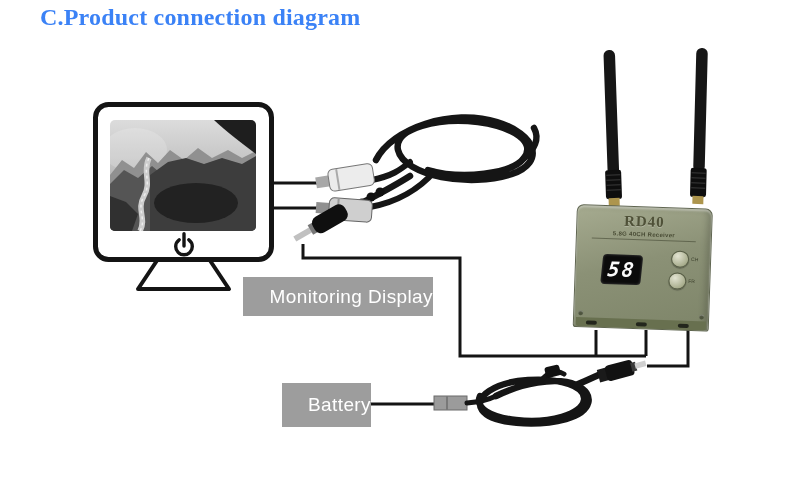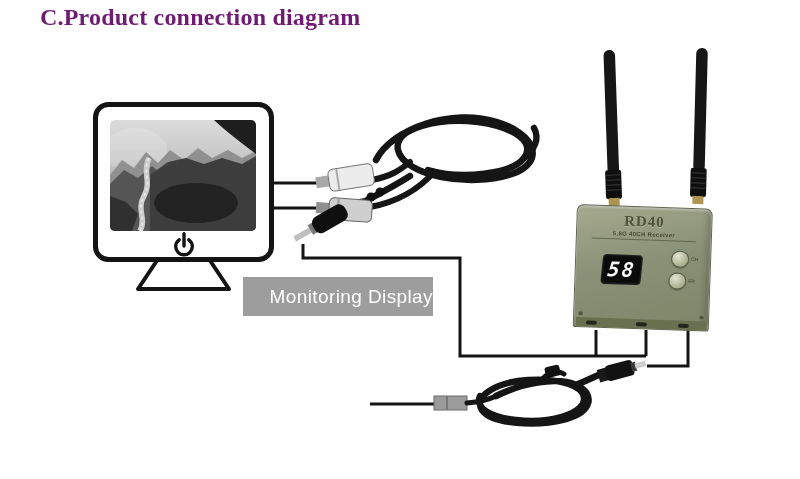--- a/index.html
+++ b/index.html
@@ -1,20 +1,20 @@
 <!DOCTYPE html>
 <html><head>
 <meta charset="utf-8">
 <style>
   html,body{margin:0;padding:0;background:#fff;}
   .stage{position:relative;width:800px;height:479px;background:#fff;overflow:hidden;
          font-family:"Liberation Sans",sans-serif;}
   .page-title{position:absolute;left:40px;top:4px;margin:0;
               font-family:"Liberation Serif",serif;font-weight:bold;font-size:24px;
-              color:#701a75;letter-spacing:.2px;}
+              color:#3b82f6;letter-spacing:.2px;}
   .art{position:absolute;left:0;top:0;}
   .tag{position:absolute;background:#9d9d9d;color:#fff;display:flex;
        align-items:center;justify-content:flex-end;letter-spacing:.4px;}
   .tag-monitor{left:243px;top:277px;width:190px;height:39px;font-size:19px;}
   .tag-battery{left:282px;top:383px;width:89px;height:44px;font-size:19px;}
   .receiver{position:absolute;left:577px;top:204px;width:134px;height:121px;
             transform:rotate(2deg);transform-origin:top left;
             background:linear-gradient(165deg,#a6ab90 0%,#8b9176 45%,#7e8569 100%);
             border:1px solid #5f6550;border-radius:7px 7px 3px 3px;
             box-shadow:inset 0 2px 2px rgba(255,255,255,.35), inset -4px 0 6px rgba(0,0,0,.18);}
@@ -177,14 +177,17 @@
     <div class="band">
       <span class="port port-av"></span>
       <span class="port port-mid"></span>
       <span class="port port-pwr"></span>
     </div>
   </div>
 
   <div class="tag tag-monitor">
     <span>Monitoring Display</span>
   </div>
+  <div class="tag tag-battery">
+    <span>Battery</span>
+  </div>
 
 </div>
 
 </body></html>

